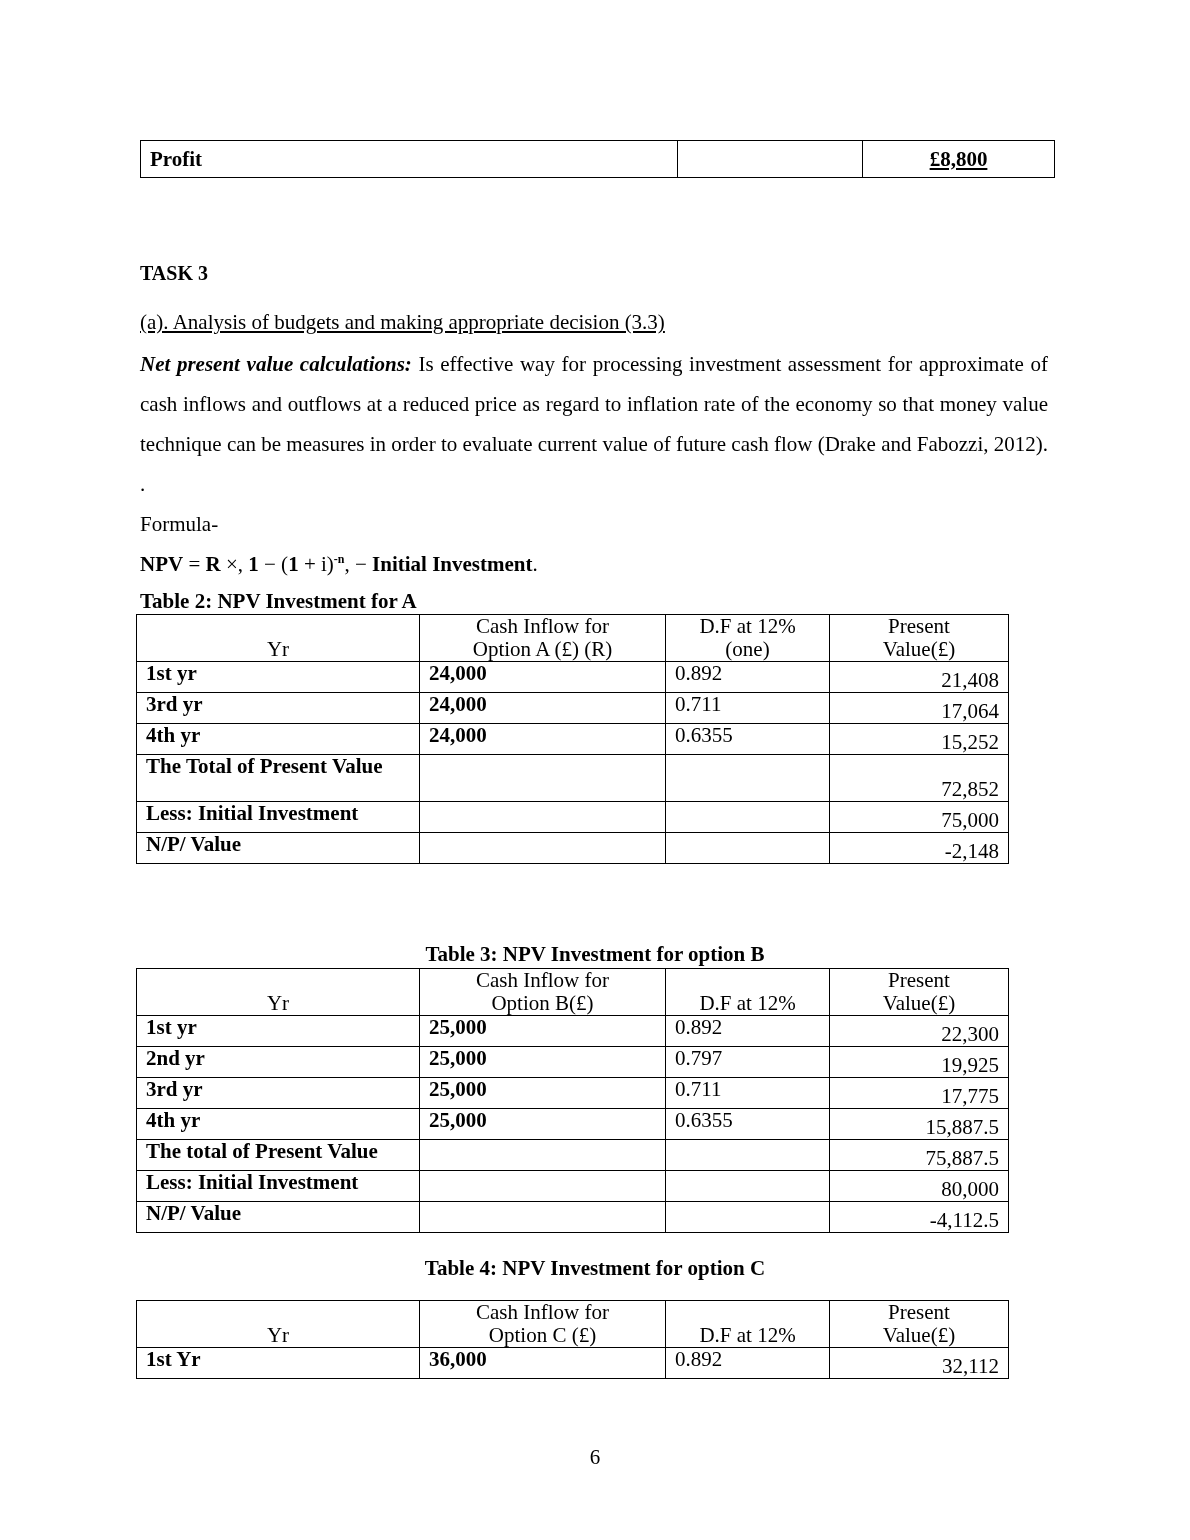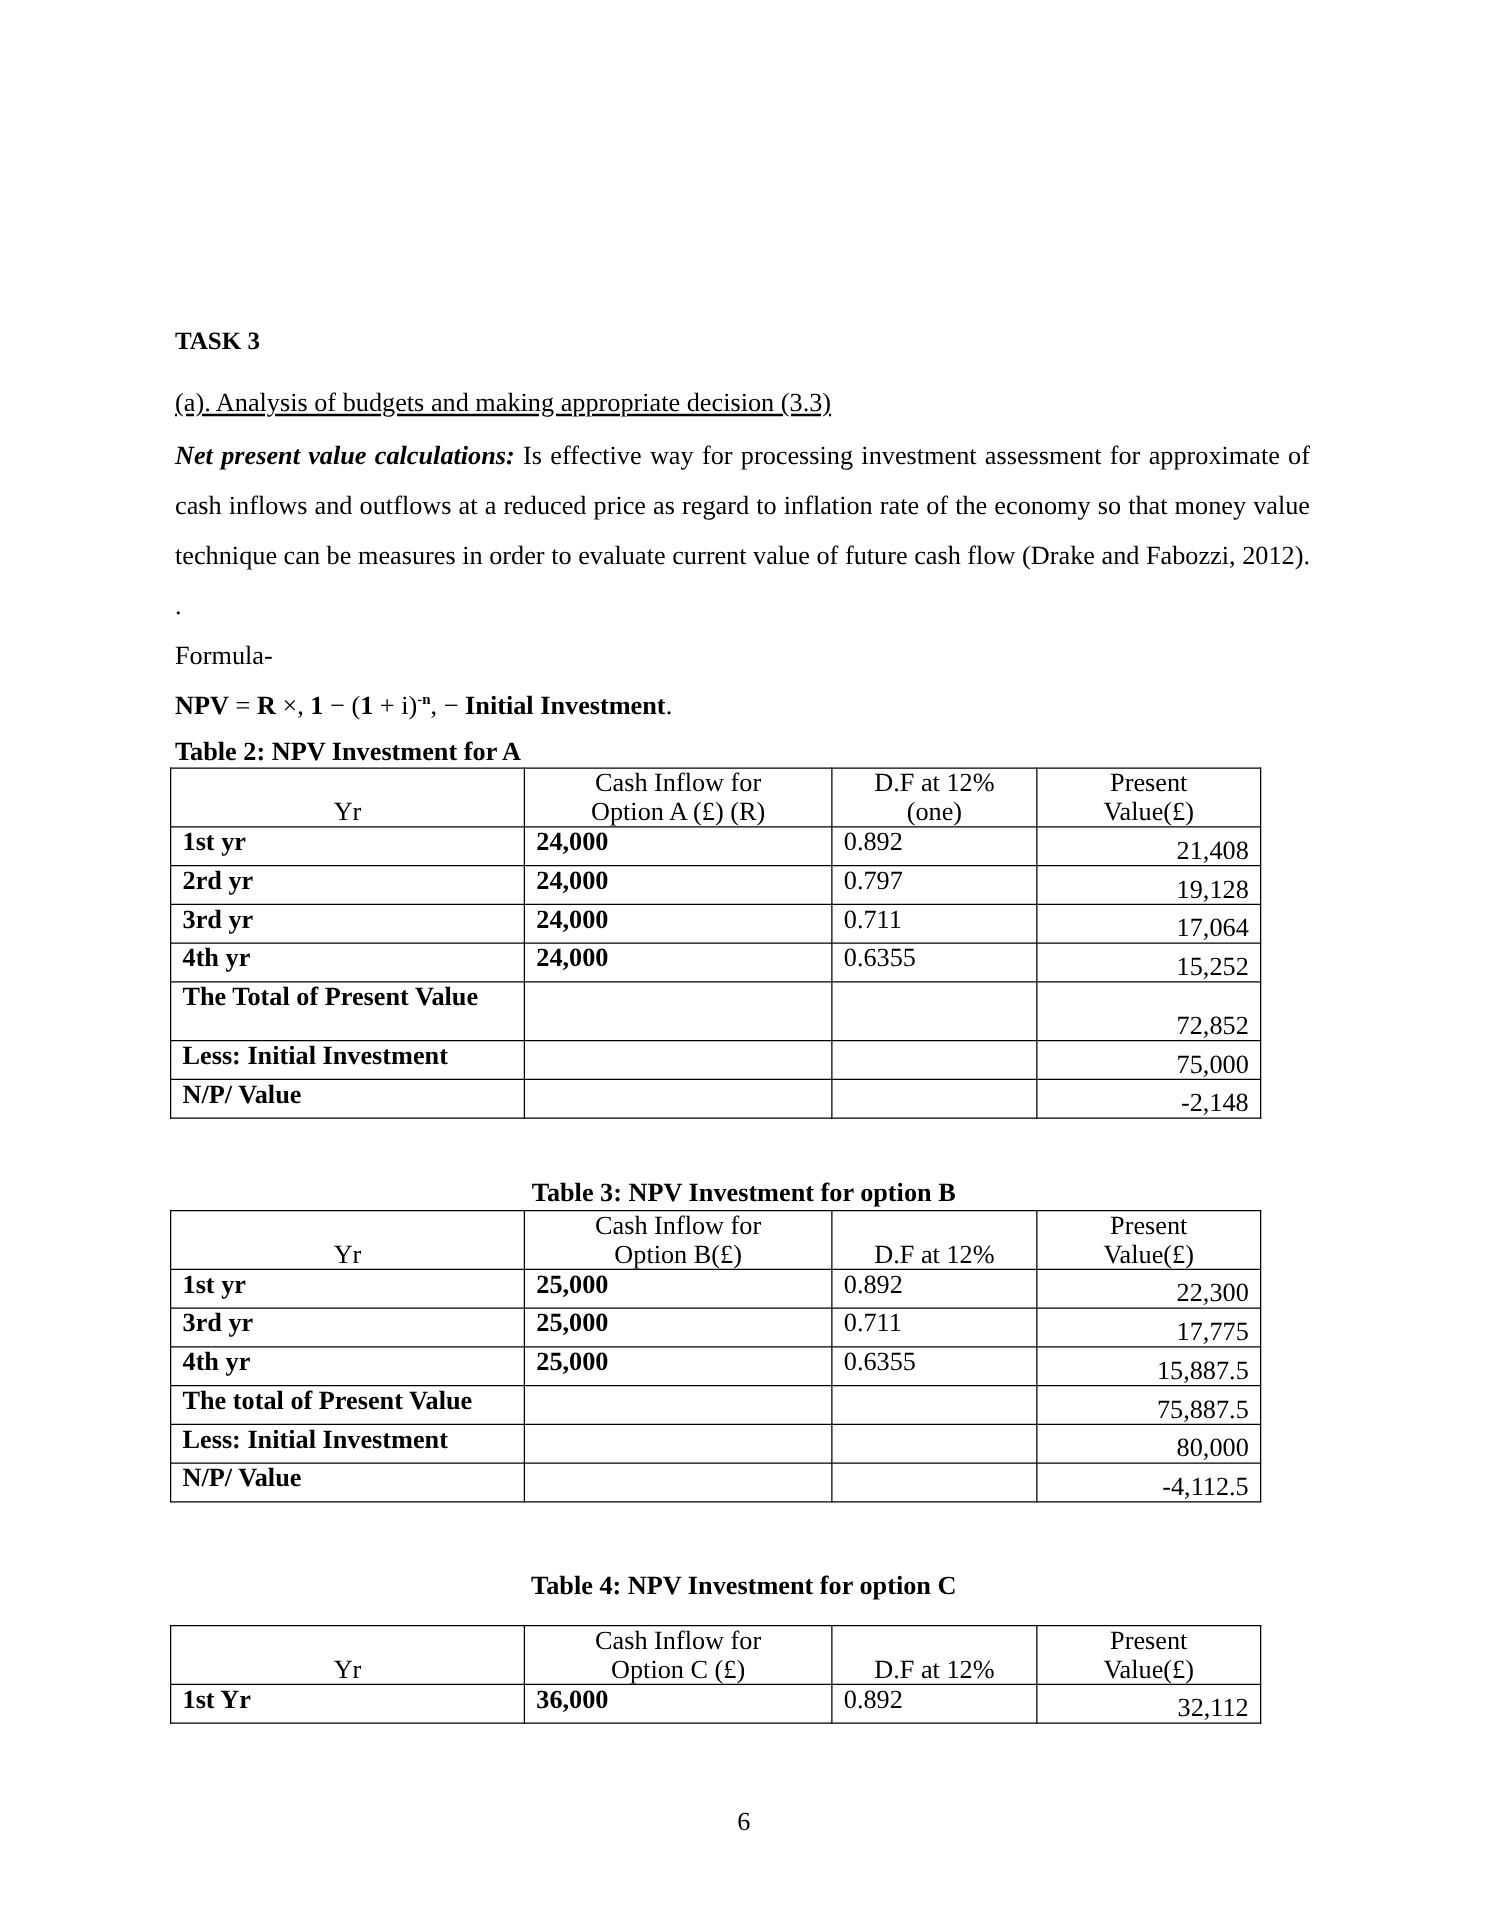--- a/index.html
+++ b/index.html
@@ -45,20 +45,25 @@
     #table-b { top: 968px; }
     #table-c { top: 1300px; }
 
     .page-number { position: absolute; left: 0; width: 1190px; text-align: center; top: 1445px; }
   </style>
 </head>
 <body>
 
 <table id="cost-table">
   <tbody>
+  <tr>
+    <td class="c1">Profit</td>
+    <td class="c2"></td>
+    <td class="c3"><span class="ul-bold">£8,800</span></td>
+  </tr>
 </tbody>
   </table>
 
 <div class="heading">TASK 3</div>
 <div class="subheading">(a). Analysis of budgets and making appropriate decision (3.3)</div>
 <div class="para"><span class="lead">Net present value calculations:</span><span> Is effective way for processing investment assessment for approximate of cash inflows and outflows at a reduced price as regard to inflation rate of the economy so that money value technique can be measures in order to evaluate  current value of future cash flow (Drake and Fabozzi, 2012). .</span></div>
 <div class="formula-label">Formula-</div>
 <div class="formula"><b>NPV</b><span> = </span><b>R</b><span> ×, </span><b>1</b><span> − (</span><b>1</b><span> + i)</span><sup>-n</sup><span>, − </span><b>Initial Investment</b><span>.</span></div>
 
 <div class="caption" id="cap-a">Table 2: NPV Investment for A</div>
@@ -68,26 +73,20 @@
     <td class="yr">Yr</td>
     <td class="cf"><span>Cash Inflow for</span><br><span>Option A (£) (R)</span></td>
     <td class="df"><span>D.F at 12%</span><br><span>(one)</span></td>
     <td class="pv"><span>Present</span><br><span>Value(£)</span></td>
   </tr>
   <tr class="row">
     <td class="yr">1st yr</td>
     <td class="cf">24,000</td>
     <td class="df">0.892</td>
     <td class="pv">21,408</td>
-  </tr>
-  <tr class="row">
-    <td class="yr">2rd yr</td>
-    <td class="cf">24,000</td>
-    <td class="df">0.797</td>
-    <td class="pv">19,128</td>
   </tr>
   <tr class="row">
     <td class="yr">3rd yr</td>
     <td class="cf">24,000</td>
     <td class="df">0.711</td>
     <td class="pv">17,064</td>
   </tr>
   <tr class="row">
     <td class="yr">4th yr</td>
     <td class="cf">24,000</td>
@@ -122,20 +121,26 @@
     <td class="yr">Yr</td>
     <td class="cf"><span>Cash Inflow for</span><br><span>Option B(£)</span></td>
     <td class="df">D.F at 12%</td>
     <td class="pv"><span>Present</span><br><span>Value(£)</span></td>
   </tr>
   <tr class="row">
     <td class="yr">1st yr</td>
     <td class="cf">25,000</td>
     <td class="df">0.892</td>
     <td class="pv">22,300</td>
+  </tr>
+  <tr class="row">
+    <td class="yr">2nd yr</td>
+    <td class="cf">25,000</td>
+    <td class="df">0.797</td>
+    <td class="pv">19,925</td>
   </tr>
   <tr class="row">
     <td class="yr">3rd yr</td>
     <td class="cf">25,000</td>
     <td class="df">0.711</td>
     <td class="pv">17,775</td>
   </tr>
   <tr class="row">
     <td class="yr">4th yr</td>
     <td class="cf">25,000</td>

